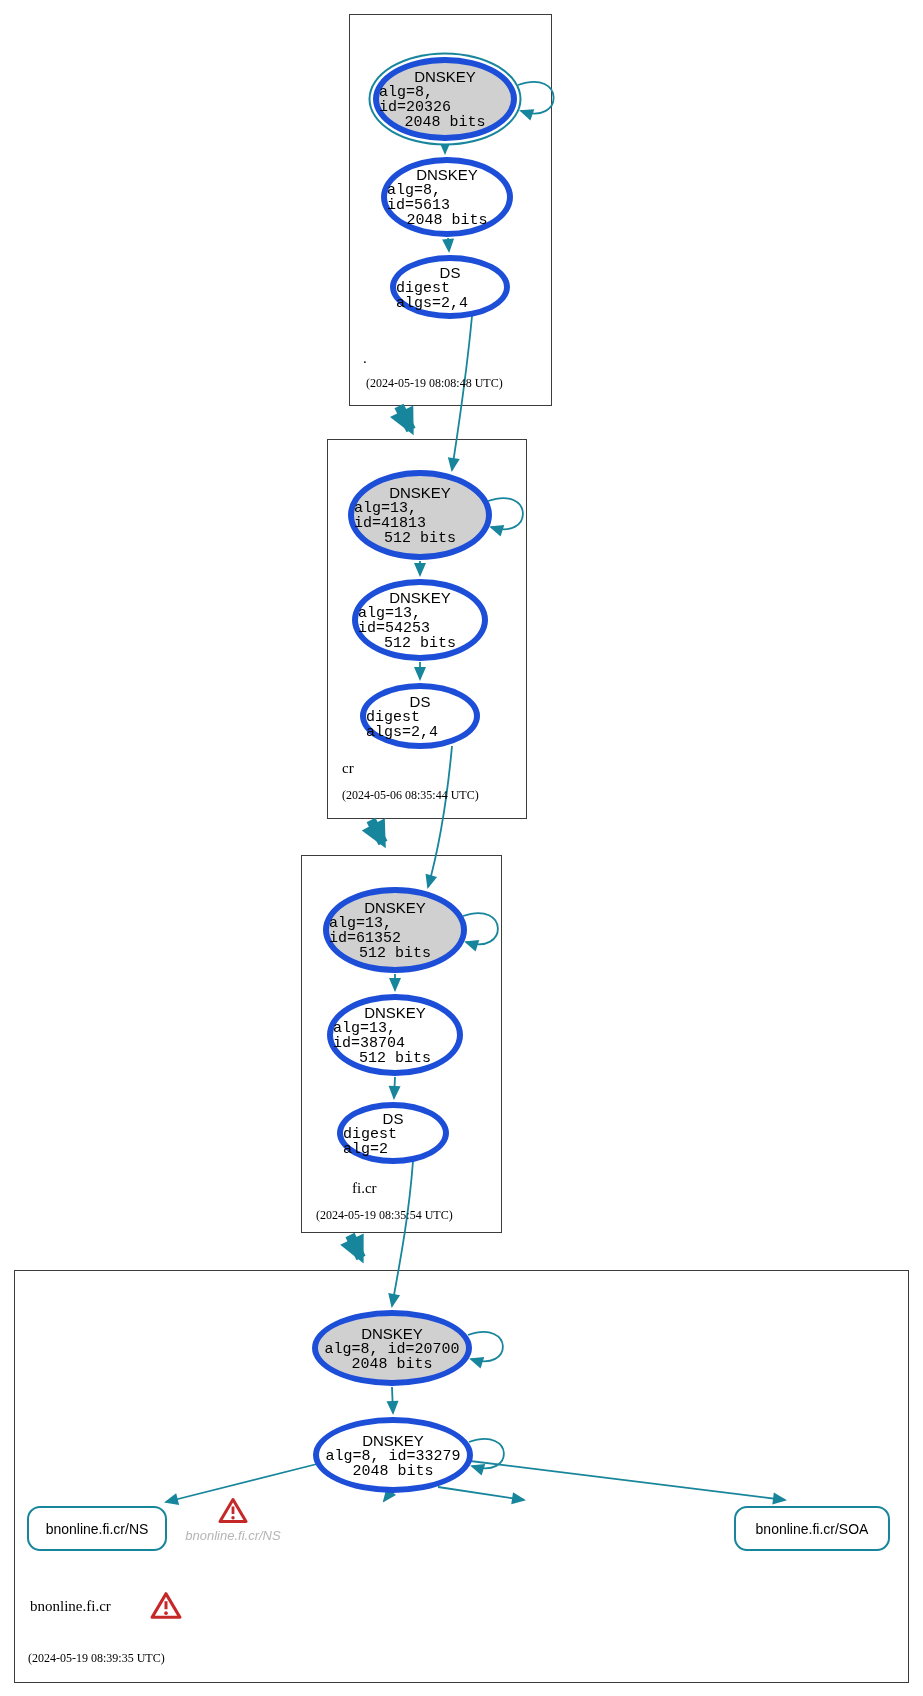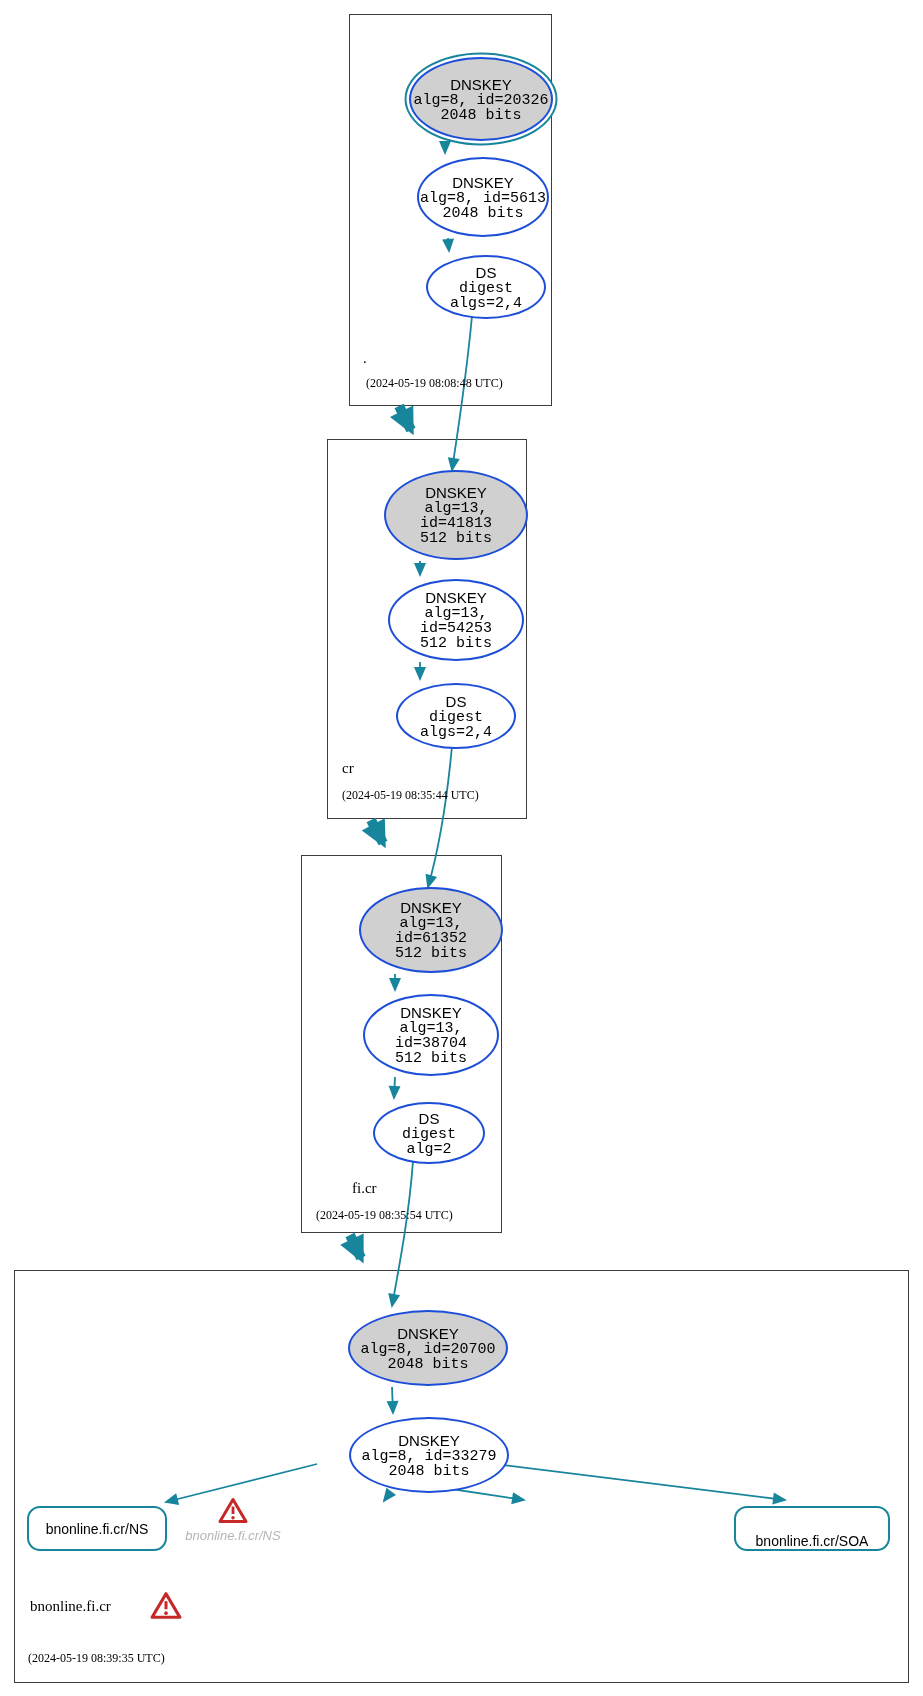--- a/index.html
+++ b/index.html
@@ -2,23 +2,23 @@
 <html><head>
 <meta charset="utf-8">
 <style>
   html,body{margin:0;padding:0;background:#fff;}
   .stage{position:relative;width:923px;height:1696px;background:#fff;overflow:hidden;
          font-family:"Liberation Serif",serif;color:#000;}
   .zbox{position:absolute;border:1px solid #3c3c3c;background:transparent;box-sizing:border-box;}
   svg.edges{position:absolute;left:0;top:0;pointer-events:none;}
   .edge{stroke:#17859b;stroke-width:1.8;fill:none;}
   .fat{stroke:#17859b;stroke-width:10;fill:none;}
-  .node{position:absolute;border:2px solid #1d4ed8;border-radius:50%;background:#fff;
+  .node{position:absolute;border:6px solid #1d4ed8;border-radius:50%;background:#fff;
         display:flex;flex-direction:column;align-items:center;justify-content:center;
-        box-sizing:border-box;text-align:center;margin-left:36px;}
+        box-sizing:border-box;}
   .node.gray{background:#d0d0d0;}
   .node.double{box-shadow:0 0 0 2.5px #fff,0 0 0 4.5px #17859b;}
   .nt{font-family:"Liberation Sans",sans-serif;font-size:15px;line-height:17px;}
   .nd{font-family:Liberation Mono, monospace;font-size:15px;line-height:15px;}
   .rr{position:absolute;border:2px solid #17859b;border-radius:13px;background:#fff;
       display:flex;align-items:center;justify-content:center;box-sizing:border-box;
       font-family:"Liberation Sans",sans-serif;font-size:14px;}
   .zname{position:absolute;font-size:15px;}
   .zts{position:absolute;font-size:12px;}
   .ghost{position:absolute;font-family:"Liberation Sans",sans-serif;font-style:italic;
@@ -98,21 +98,21 @@
   <div class="node" style="left:352px;top:579px;width:136px;height:82px;">
     <div class="nt">DNSKEY</div>
     <div class="nd">alg=13, id=54253</div>
     <div class="nd">512 bits</div>
   </div>
   <div class="node" style="left:360px;top:683px;width:120px;height:66px;">
     <div class="nt">DS</div>
     <div class="nd">digest algs=2,4</div>
   </div>
   <div class="zname" style="left:342px;top:760px;">cr</div>
-  <div class="zts" style="left:342px;top:788px;">(2024-05-19 08:35:44 UTC)</div>
+  <div class="zts" style="left:342px;top:788px;">(2024-05-06 08:35:44 UTC)</div>
 
   <div class="node gray" style="left:323px;top:887px;width:144px;height:86px;">
     <div class="nt">DNSKEY</div>
     <div class="nd">alg=13, id=61352</div>
     <div class="nd">512 bits</div>
   </div>
   <div class="node" style="left:327px;top:994px;width:136px;height:82px;">
     <div class="nt">DNSKEY</div>
     <div class="nd">alg=13, id=38704</div>
     <div class="nd">512 bits</div>
@@ -131,21 +131,21 @@
   </div>
   <div class="node" style="left:313px;top:1417px;width:160px;height:76px;">
     <div class="nt">DNSKEY</div>
     <div class="nd">alg=8, id=33279</div>
     <div class="nd">2048 bits</div>
   </div>
 
   <div class="rr" style="left:27px;top:1506px;width:140px;height:45px;">
     <span>bnonline.fi.cr/NS</span>
   </div>
-  <div class="rr" style="left:734px;top:1506px;width:156px;height:45px;align-items:flex-end;">
+  <div class="rr" style="left:734px;top:1506px;width:156px;height:45px;">
     <span>bnonline.fi.cr/SOA</span>
   </div>
 
   <svg class="wicon" style="left:218px;top:1497px;" width="30" height="27" viewBox="0 0 30 27">
     <path d="M15 2.5 L28 24.5 L2 24.5 Z" fill="#fff" stroke="#c62828" stroke-width="3" stroke-linejoin="round"></path>
     <rect x="13.6" y="9.5" width="2.8" height="7.5" fill="#c62828"></rect>
     <circle cx="15" cy="20.7" r="1.7" fill="#c62828"></circle>
   </svg>
   <div class="ghost" style="left:153px;top:1528px;width:160px;">bnonline.fi.cr/NS</div>
 

